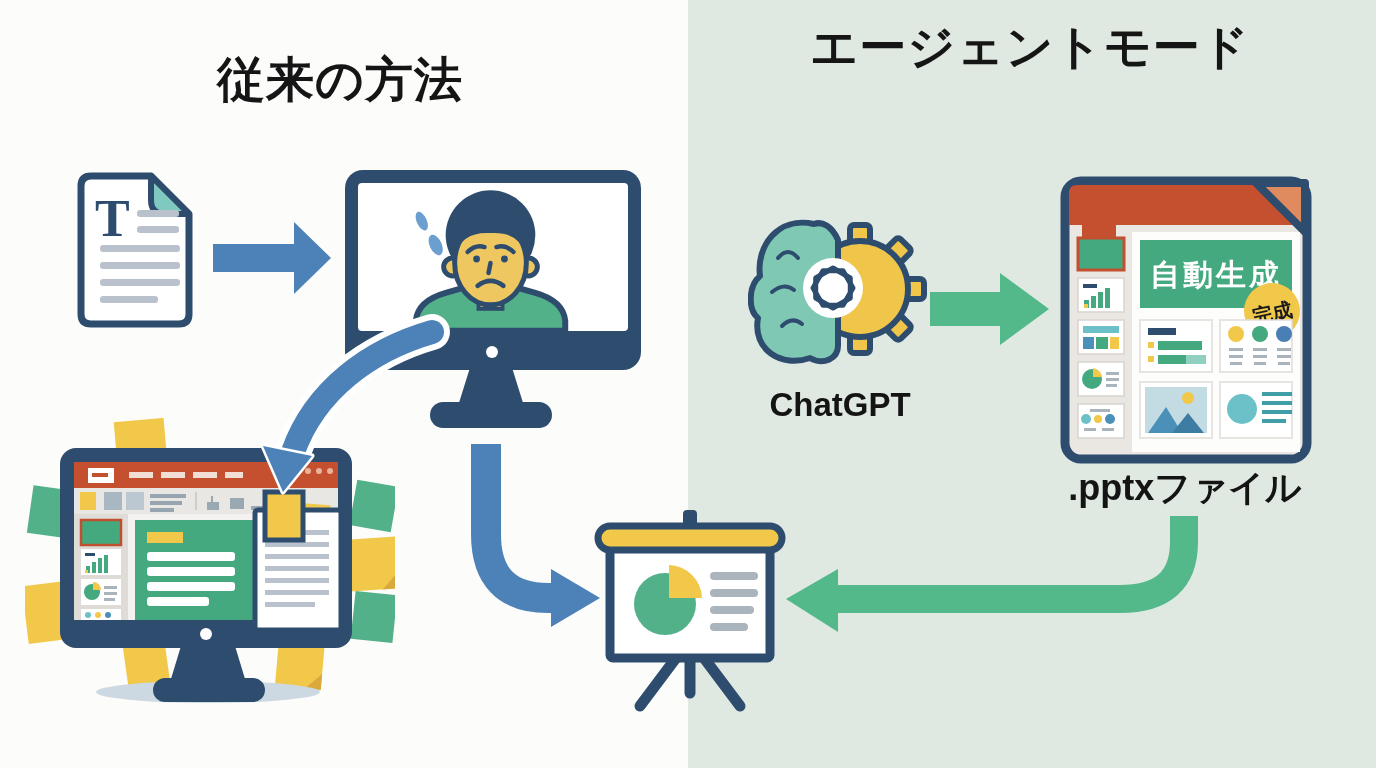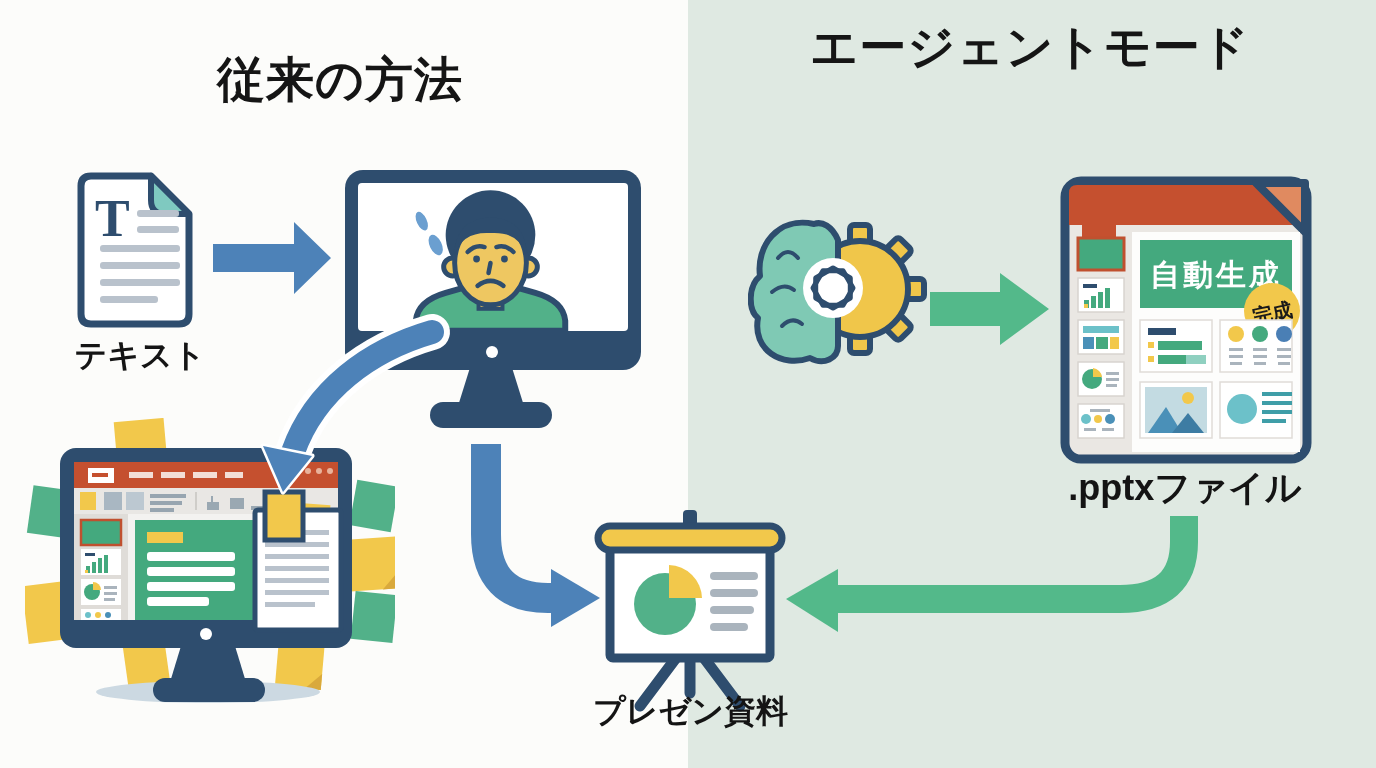--- a/index.html
+++ b/index.html
@@ -42,21 +42,20 @@
   <text x="20" y="66" font-family="Liberation Serif, DejaVu Serif, serif" font-size="52" font-weight="bold" fill="#2e4d6e">T</text>
   <g fill="#b9c2cc">
     <rect x="62" y="40" width="42" height="7" rx="3"></rect>
     <rect x="62" y="56" width="42" height="7" rx="3"></rect>
     <rect x="25" y="75" width="80" height="7" rx="3"></rect>
     <rect x="25" y="92" width="80" height="7" rx="3"></rect>
     <rect x="25" y="109" width="80" height="7" rx="3"></rect>
     <rect x="25" y="126" width="58" height="7" rx="3"></rect>
   </g>
 </svg>
-<div class="abs lbl lbl-text">テキスト</div>
 
 <div class="abs monitor1">
   <div class="abs monitor1-screen">
     <svg width="270" height="148" viewBox="0 0 271 148">
       <ellipse cx="64" cy="38" rx="5" ry="10" transform="rotate(-25 64 38)" fill="#6b9fd0"></ellipse>
       <ellipse cx="78" cy="62" rx="6" ry="11" transform="rotate(-25 78 62)" fill="#6b9fd0"></ellipse>
       <path d="M58,148 L58,138 Q60,118 88,110 L116,102 Q133,122 150,102 L178,110 Q206,118 208,138 L208,148 Z" fill="#52b189" stroke="#2e4d6e" stroke-width="6"></path>
       <path d="M112,102 L133,124 L154,102 L146,96 L133,110 L120,96 Z" fill="#ffffff" stroke="#2e4d6e" stroke-width="4" stroke-linejoin="round"></path>
       <circle cx="133" cy="52" r="45" fill="#2e4d6e"></circle>
       <circle cx="95" cy="84" r="9" fill="#eec761" stroke="#2e4d6e" stroke-width="5"></circle>
@@ -194,20 +193,21 @@
       <path d="M24,84 q12,-10 22,-2"></path>
       <path d="M34,118 q10,-10 20,-2"></path>
     </g>
   </g>
   <g>
     <circle cx="85" cy="80" r="30" fill="#ffffff"></circle>
     <polygon points="85,60 102.3,70 102.3,90 85,100 67.7,90 67.7,70" fill="none" stroke="#2e4d6e" stroke-width="5" stroke-linejoin="round"></polygon>
     <polygon points="105,80 95,97.3 75,97.3 65,80 75,62.7 95,62.7" fill="none" stroke="#2e4d6e" stroke-width="5" stroke-linejoin="round"></polygon>
   </g>
 </svg>
+<div class="abs lbl lbl-chatgpt">ChatGPT</div>
 
 <svg class="abs" style="left:1060px;top:176px;" width="252" height="288" viewBox="0 0 252 288">
   <rect x="5" y="5" width="242" height="278" rx="16" fill="#eae7e3" stroke="#2e4d6e" stroke-width="9"></rect>
   <g>
     <path d="M17,9 H235 Q243,9 243,17 V49 H9 V17 Q9,9 17,9 Z" fill="#c5502f"></path>
     <rect x="22" y="49" width="34" height="13" fill="#c5502f"></rect>
   </g>
   <polygon points="196,7 245,56 245,7" fill="#e08a60" stroke="#2e4d6e" stroke-width="8" stroke-linejoin="round"></polygon>
   <g>
     <rect x="18" y="62" width="46" height="32" fill="#44a97e" stroke="#c0502f" stroke-width="3"></rect>
@@ -313,15 +313,14 @@
     <circle cx="77" cy="96" r="31" fill="#52b189"></circle>
     <path d="M81,90 L81,57 A34,34 0 0 1 114,90 Z" fill="#f2c84b"></path>
   </g>
   <g fill="#aab4bd">
     <rect x="122" y="64" width="48" height="8" rx="4"></rect>
     <rect x="122" y="81" width="48" height="8" rx="4"></rect>
     <rect x="122" y="98" width="44" height="8" rx="4"></rect>
     <rect x="122" y="115" width="38" height="8" rx="4"></rect>
   </g>
 </svg>
-<div class="abs lbl lbl-presen">プレゼン資料</div>
 
 </div>
 
 </body></html>

